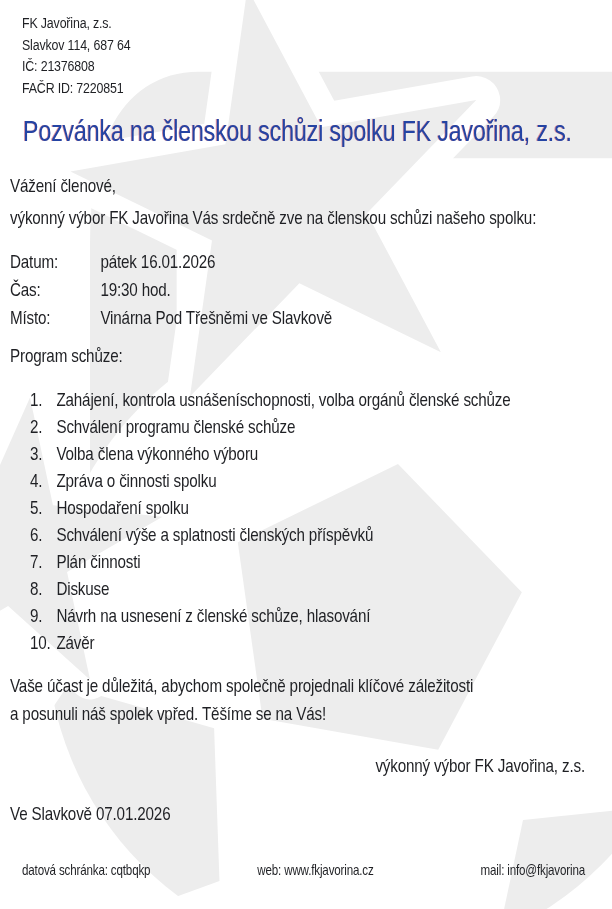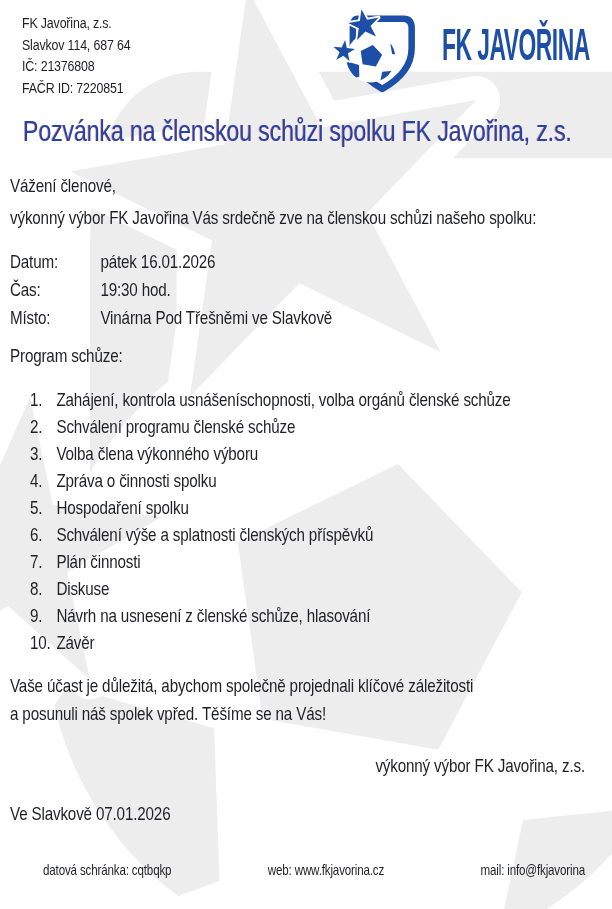--- a/index.html
+++ b/index.html
@@ -41,21 +41,21 @@
   .detail-label { width:113px; flex:0 0 113px; }
   .program-heading { margin-top:12px; font-size:19px; line-height:24px; font-weight:500; }
   .program-list { margin:18px 0 0 0; padding:0; list-style:none; }
   .program-item { position:relative; padding-left:58px; font-size:19px; line-height:27px; font-weight:500; white-space:nowrap; }
   .program-item .num { position:absolute; left:25px; top:0; }
   .closing { margin-top:16px; font-size:19px; line-height:28px; font-weight:500; }
   .closing div { white-space:nowrap; }
   .signature { margin-top:26px; font-size:19px; line-height:24px; font-weight:500; text-align:right; }
   .place-date { margin-top:24px; font-size:19px; line-height:24px; font-weight:500; }
   
-  .footer { position:absolute; left:22px; right:27px; top:860px;margin-left:21px; }
+  .footer { position:absolute; left:22px; right:27px; top:860px; }
   .footer .row { display:flex; justify-content:space-between; font-size:14.5px; line-height:20px; font-weight:500; }
   .footer .row span { white-space:nowrap; }
 </style>
 </head>
 <body>
 
 <svg width="0" height="0" style="position:absolute">
   <defs>
     <g id="crest">
       <path d="M34 18 H90 Q100 18 100 30 L100 54 Q100 84 64 104 Q28 84 28 54 L28 30 Q28 18 34 18 Z" fill="#ffffff" stroke="currentColor" stroke-width="8" stroke-linejoin="round"></path>
@@ -85,26 +85,20 @@
 
     <div class="letterhead">
       <div class="cx">
         <div>FK Javořina, z.s.</div>
         <div>Slavkov 114, 687 64</div>
         <div>IČ: 21376808</div>
         <div>FAČR ID: 7220851</div>
       </div>
     </div>
 
-    <div class="logo-wrap">
-      <svg class="logo-mark" viewBox="0 0 120 120">
-        <use href="#crest"></use>
-      </svg>
-      <div class="wordmark">FK JAVOŘINA</div>
-    </div>
 
     <div class="cx">
       <div class="title">Pozvánka na členskou schůzi spolku FK Javořina, z.s.</div>
 
       <div class="salutation">Vážení členové,</div>
       <div class="intro">výkonný výbor FK Javořina Vás srdečně zve na členskou schůzi našeho spolku:</div>
 
       <div class="details">
         <div class="detail-row">
           <span class="detail-label">Datum:</span>

